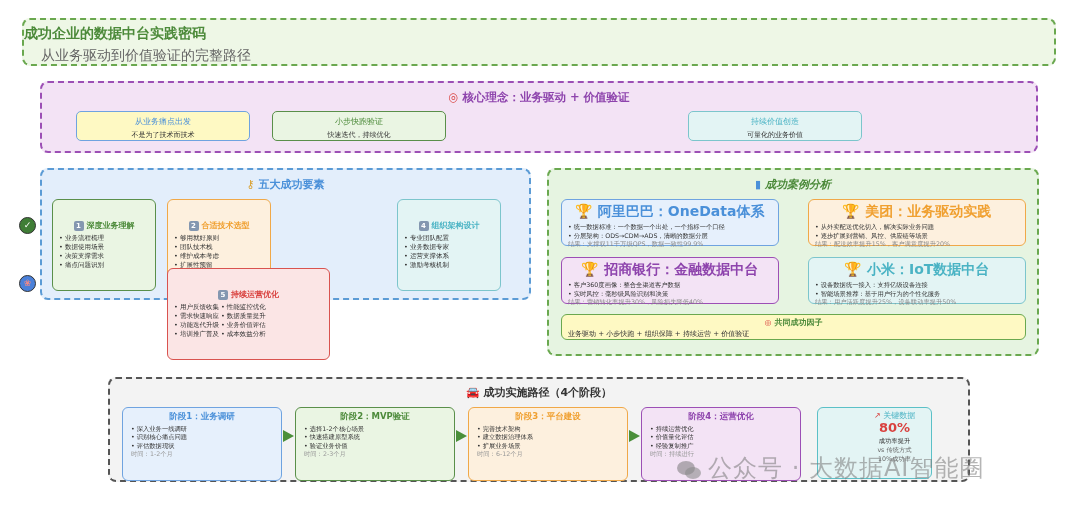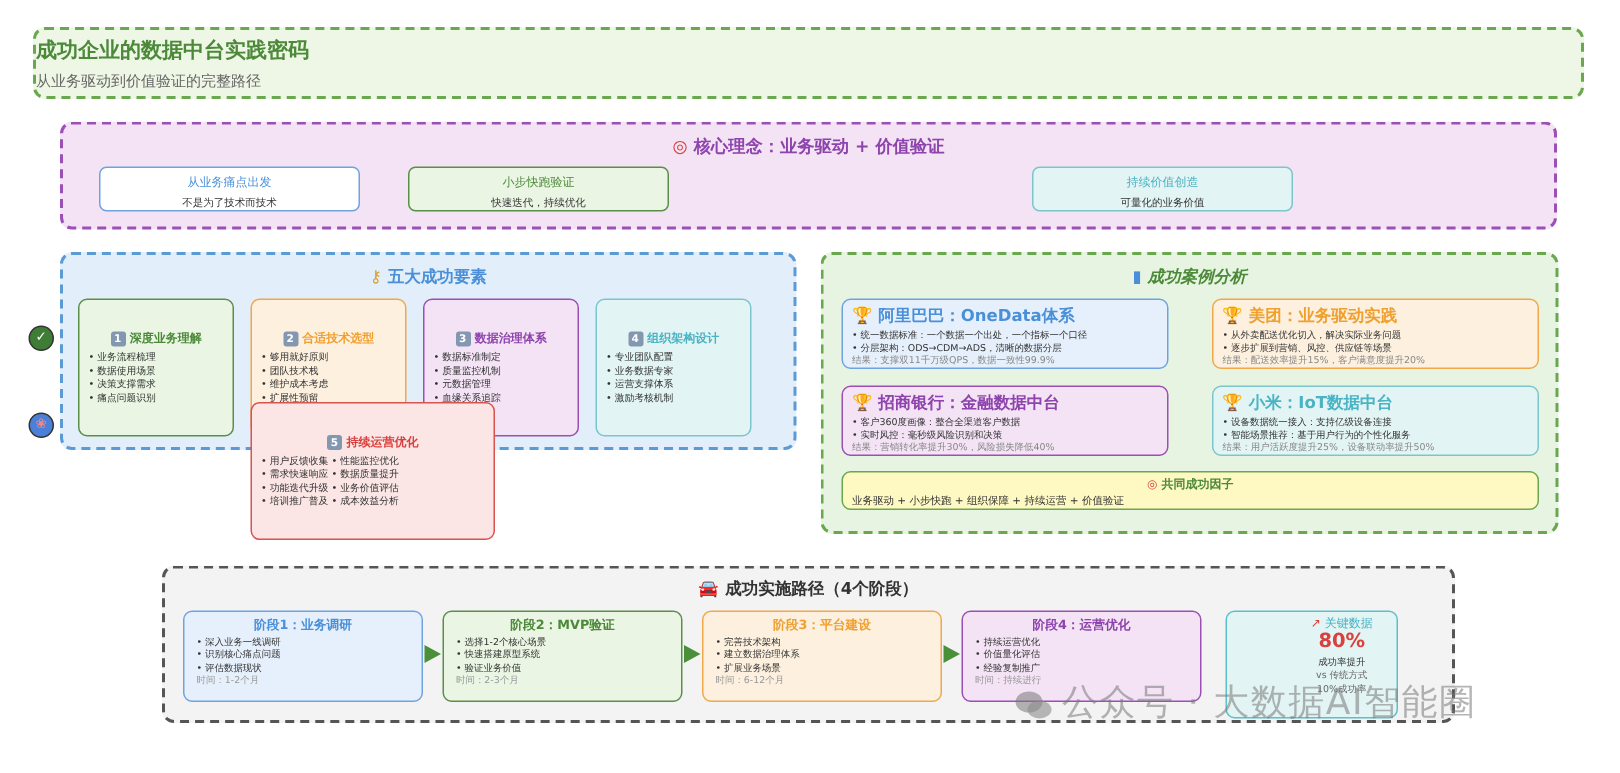--- a/index.html
+++ b/index.html
@@ -2,55 +2,55 @@
 <html><head>
 <meta charset="utf-8">
 <style>
   * { box-sizing: border-box; margin: 0; padding: 0; }
   body { width: 1080px; height: 515px; background: #ffffff; font-family: "DejaVu Sans", "Liberation Sans", sans-serif; position: relative; overflow: hidden; color: #333; }
   .abs { position: absolute; }
 
   
   #header { left: 22px; top: 18px; width: 1034px; height: 48px; border: 2px dashed #6aa84f; border-radius: 8px; background: #eef7e6; text-align: left; }
   #header .t { font-size: 14px; font-weight: bold; color: #4c8a3a; margin-top: 5px; }
-  #header .s { font-size: 10px; color: #666; margin-top: 4px; }
+  #header .s { font-size: 14px; color: #666; margin-top: 4px; margin-left: 17px; }
 
   
   #core { left: 40px; top: 81px; width: 998px; height: 72px; border: 2px dashed #9c4fb5; border-radius: 8px; background: #f3e3f5; }
   #core .ttl { text-align: center; font-size: 11.5px; font-weight: bold; color: #8e44ad; margin-top: 7px; }
   .core-card { position: absolute; top: 28px; width: 174px; height: 30px; border: 1.5px solid; border-radius: 5px; text-align: center; }
   .core-card .h { font-size: 8px; margin-top: 4px; }
   .core-card .d { font-size: 7px; color: #333; margin-top: 3px; }
 
   
   #five { left: 40px; top: 168px; width: 491px; height: 132px; border: 2px dashed #5b9bd5; border-radius: 8px; background: #e3eefb; }
   #five .ttl { text-align: center; font-size: 11px; font-weight: bold; color: #4a90d9; margin-top: 7px; }
   .fcard { position: absolute; width: 104px; border: 1.5px solid; border-radius: 6px; padding: 20px 6px; }
   .fcard .h { text-align: center; font-size: 8px; font-weight: bold; margin-bottom: 3px; }
   .fcard .num { display: inline-block; width: 10px; height: 10px; background: #8497b0; color: #fff; font-size: 7px; line-height: 10px; text-align: center; border-radius: 2px; margin-right: 3px; }
   .fcard .li { font-size: 6.5px; color: #333; line-height: 9px; }
 
   
   #cases { left: 547px; top: 168px; width: 492px; height: 188px; border: 2px dashed #6aa84f; border-radius: 8px; background: #e6f4e1; }
   #cases .ttl { text-align: center; font-size: 11px; font-weight: bold; color: #4c8a3a; margin-top: 7px; font-style: italic; }
   .ccard { position: absolute; width: 218px; height: 47px; border: 1.5px solid; border-radius: 6px; padding: 3px 6px; }
-  .ccard .h { font-size: 11px; font-weight: bold; margin-bottom: 2px; }
+  .ccard .h { text-align: center; font-size: 14px; font-weight: bold; margin-bottom: 2px; }
   .ccard .li { font-size: 6.3px; color: #333; line-height: 8.5px; white-space: nowrap; }
   .ccard .res { font-size: 6.3px; color: #888; line-height: 8.5px; white-space: nowrap; }
   #common { left: 12px; top: 144px; width: 465px; height: 26px; border: 1.5px solid #6aa84f; border-radius: 6px; background: #fef9c3; }
   #common .h { position: absolute; left: 0; right: 0; top: 2px; text-align: center; font-size: 8px; font-weight: bold; color: #4c8a3a; }
   #common .txt { position: absolute; left: 6px; top: 14px; font-size: 7px; color: #333; }
 
   
   .badge { position: absolute; width: 17px; height: 17px; border-radius: 50%; border: 1.5px solid #333; text-align: center; font-size: 9px; line-height: 14px; color: #fff; }
 
   
   #path { left: 108px; top: 377px; width: 862px; height: 105px; border: 2px dashed #555; border-radius: 8px; background: #f3f3f3; }
   #path .ttl { text-align: center; font-size: 11px; font-weight: bold; color: #333; margin-top: 6px; }
-  .stage { position: absolute; top: 28px; width: 160px; height: 61px; border: 1.5px solid; border-radius: 6px; padding: 3px 8px; }
+  .stage { position: absolute; top: 28px; width: 160px; height: 74px; border: 1.5px solid; border-radius: 6px; padding: 3px 8px; }
   .stage .h { text-align: center; font-size: 8.5px; font-weight: bold; margin-bottom: 2px; }
   .stage .li { font-size: 6.3px; color: #333; line-height: 8.3px; }
   .stage .time { font-size: 6.3px; color: #999; line-height: 8.3px; }
   .arrow { position: absolute; top: 51px; width: 0; height: 0; border-top: 6px solid transparent; border-bottom: 6px solid transparent; border-left: 11px solid #4a8f3a; }
   #keydata { position: absolute; left: 707px; top: 28px; width: 115px; height: 72px; border: 1.5px solid #5bc0c7; border-radius: 6px; background: #e3f4f4; text-align: center; padding-left: 40px; }
   #keydata .h { font-size: 8px; color: #4ab3c4; margin-top: 2px; }
   #keydata .big { font-size: 13px; font-weight: bold; color: #d9413e; line-height: 14px; }
   #keydata .l1 { font-size: 6.3px; color: #333; margin-top: 2px; }
   #keydata .l2 { font-size: 6.3px; color: #666; }
 
@@ -64,21 +64,21 @@
 <div id="header" class="abs">
   <div class="t">成功企业的数据中台实践密码</div>
   <div class="s">从业务驱动到价值验证的完整路径</div>
 </div>
 
 <div id="core" class="abs">
   <div class="ttl">
     <span style="color:#d9413e;">◎</span>
     <span>核心理念：业务驱动 + 价值验证</span>
   </div>
-  <div class="core-card" style="left:24px;border-color:#6fa3e0;background:#ffffff;">
+  <div class="core-card" style="left:34px;border-color:#6fa3e0;background:#fef9c3;">
     <div class="h" style="color:#4a90d9;">从业务痛点出发</div>
     <div class="d">不是为了技术而技术</div>
   </div>
   <div class="core-card" style="left:230px;border-color:#5a8f4a;background:#eaf5e3;">
     <div class="h" style="color:#4c8a3a;">小步快跑验证</div>
     <div class="d">快速迭代，持续优化</div>
   </div>
   <div class="core-card" style="left:646px;border-color:#7cc5cc;background:#e3f4f4;">
     <div class="h" style="color:#4ab3c4;">持续价值创造</div>
     <div class="d">可量化的业务价值</div>
@@ -99,27 +99,20 @@
     <div class="li">• <span>数据使用场景</span></div>
     <div class="li">• <span>决策支撑需求</span></div>
     <div class="li">• <span>痛点问题识别</span></div>
   </div>
   <div class="fcard" style="left:125px;top:29px;border-color:#f0a848;background:#fdf0de;">
     <div class="h" style="color:#f0a030;"><span class="num">2</span><span>合适技术选型</span></div>
     <div class="li">• <span>够用就好原则</span></div>
     <div class="li">• <span>团队技术栈</span></div>
     <div class="li">• <span>维护成本考虑</span></div>
     <div class="li">• <span>扩展性预留</span></div>
-  </div>
-  <div class="fcard" style="left:240px;top:29px;border-color:#9c4fb5;background:#f3e3f5;">
-    <div class="h" style="color:#8e44ad;"><span class="num">3</span><span>数据治理体系</span></div>
-    <div class="li">• <span>数据标准制定</span></div>
-    <div class="li">• <span>质量监控机制</span></div>
-    <div class="li">• <span>元数据管理</span></div>
-    <div class="li">• <span>血缘关系追踪</span></div>
   </div>
   <div class="fcard" style="left:355px;top:29px;border-color:#7cc5cc;background:#e3f4f4;">
     <div class="h" style="color:#4ab3c4;"><span class="num">4</span><span>组织架构设计</span></div>
     <div class="li">• <span>专业团队配置</span></div>
     <div class="li">• <span>业务数据专家</span></div>
     <div class="li">• <span>运营支撑体系</span></div>
     <div class="li">• <span>激励考核机制</span></div>
   </div>
   <div class="fcard" style="left:125px;top:98px;width:163px;border-color:#d9534f;background:#fbe5e5;">
     <div class="h" style="color:#d9413e;"><span class="num">5</span><span>持续运营优化</span></div>

